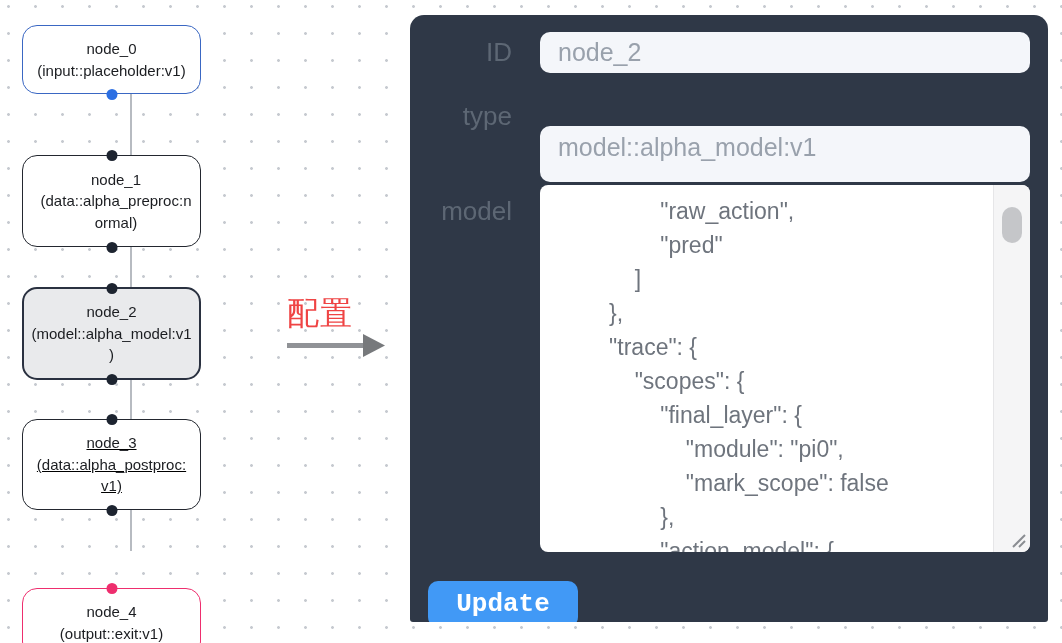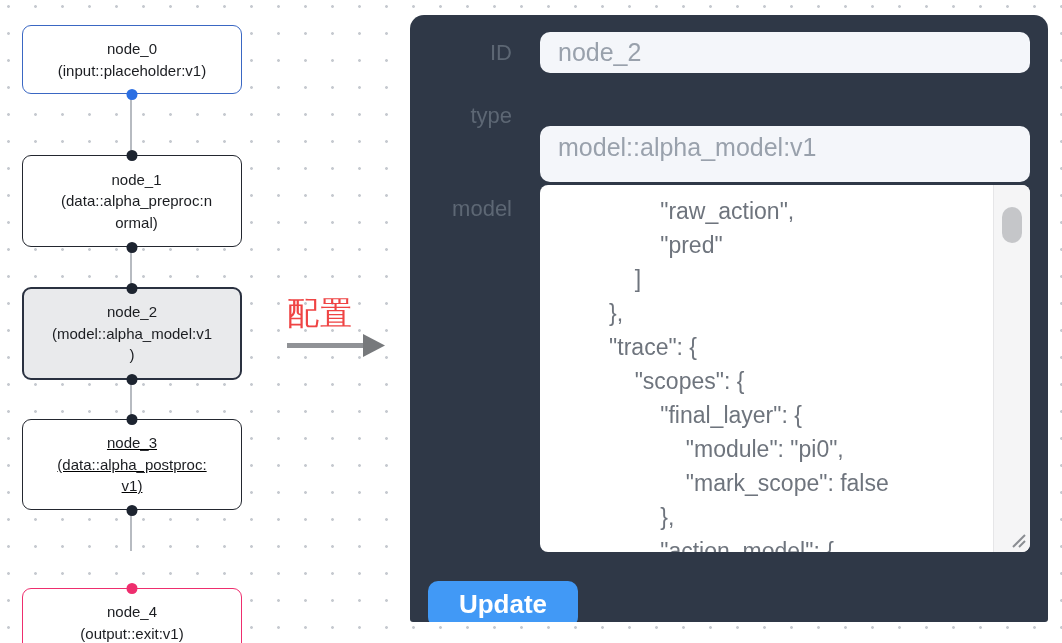--- a/index.html
+++ b/index.html
@@ -6,22 +6,22 @@
   body{
     width:1062px;height:643px;position:relative;overflow:hidden;
     background-color:#ffffff;
     background-image:radial-gradient(circle, #c6cad0 1.2px, transparent 1.6px);
     background-size:27px 27px;
     background-position:-5px -7px;
     font-family:"Liberation Sans", sans-serif;
   }
   
   .node{
-    position:absolute;left:22px;width:220px;box-sizing:border-box;
-    background:#ffffff;border:1.5px solid #23272f;border-radius:9px;
+    position:absolute;left:22px;width:179px;box-sizing:border-box;
+    background:#ffffff;border:1.5px solid #23272f;border-radius:15px;
     display:flex;align-items:center;justify-content:flex-start;
   }
   .node .label{
     white-space:pre-line;text-align:center;font-size:15px;line-height:21.5px;
     color:#1b1d21;width:100%;
   }
   .node-0{top:25px;height:69px;border-color:#3a67c3;}
   .node-1{top:155px;height:92px;padding-left:9px;}
   .node-2{top:287px;height:93px;background:#e9eaec;border:2px solid #2a3140;}
   .node-3{top:419px;height:91px;text-decoration:underline;}
@@ -45,21 +45,21 @@
     font-size:32px;color:#ef4444;letter-spacing:1px;
   }
   .transfer-arrow{position:absolute;left:285px;top:332px;}
   
   .panel{
     position:absolute;left:410px;top:15px;width:638px;height:607px;
     background:#2f3847;border-radius:14px 14px 3px 3px;overflow:hidden;z-index:2;
   }
   .field-label{
     position:absolute;left:0;width:102px;text-align:right;
-    font-size:22px;color:#5d6774;
+    font-size:26px;color:#5d6774;
   }
   .lbl-id{top:17px;height:41px;line-height:41px;}
   .lbl-type{top:80px;height:42px;line-height:42px;}
   .lbl-config{top:181px;}
   .text-input{
     position:absolute;left:130px;width:490px;height:41px;box-sizing:border-box;
     background:#f4f6fa;border-radius:10px;
     font-size:25px;color:#99a1ac;line-height:41px;padding-left:18px;
     overflow:hidden;white-space:nowrap;
   }
@@ -79,21 +79,21 @@
   }
   .scroll-thumb{
     position:absolute;top:22px;right:8px;width:20px;height:36px;
     background:#c5c6c9;border-radius:10px;
   }
   .resize-handle{position:absolute;right:3px;bottom:3px;}
   .update-btn{
     position:absolute;left:18px;top:566px;width:150px;height:46px;
     background:#4199f6;border:none;border-radius:10px;
     color:#ffffff;font-size:26px;font-weight:600;
-    font-family:Liberation Sans, sans-serif;text-align:center;line-height:42px;
+    font-family:Liberation Mono, monospace;text-align:center;line-height:42px;
     padding:0;cursor:pointer;
   }
 </style>
 </head>
 <body>
 
 <div class="edge e0"></div>
 <div class="edge e1"></div>
 <div class="edge e2"></div>
 <div class="edge e3"></div>

